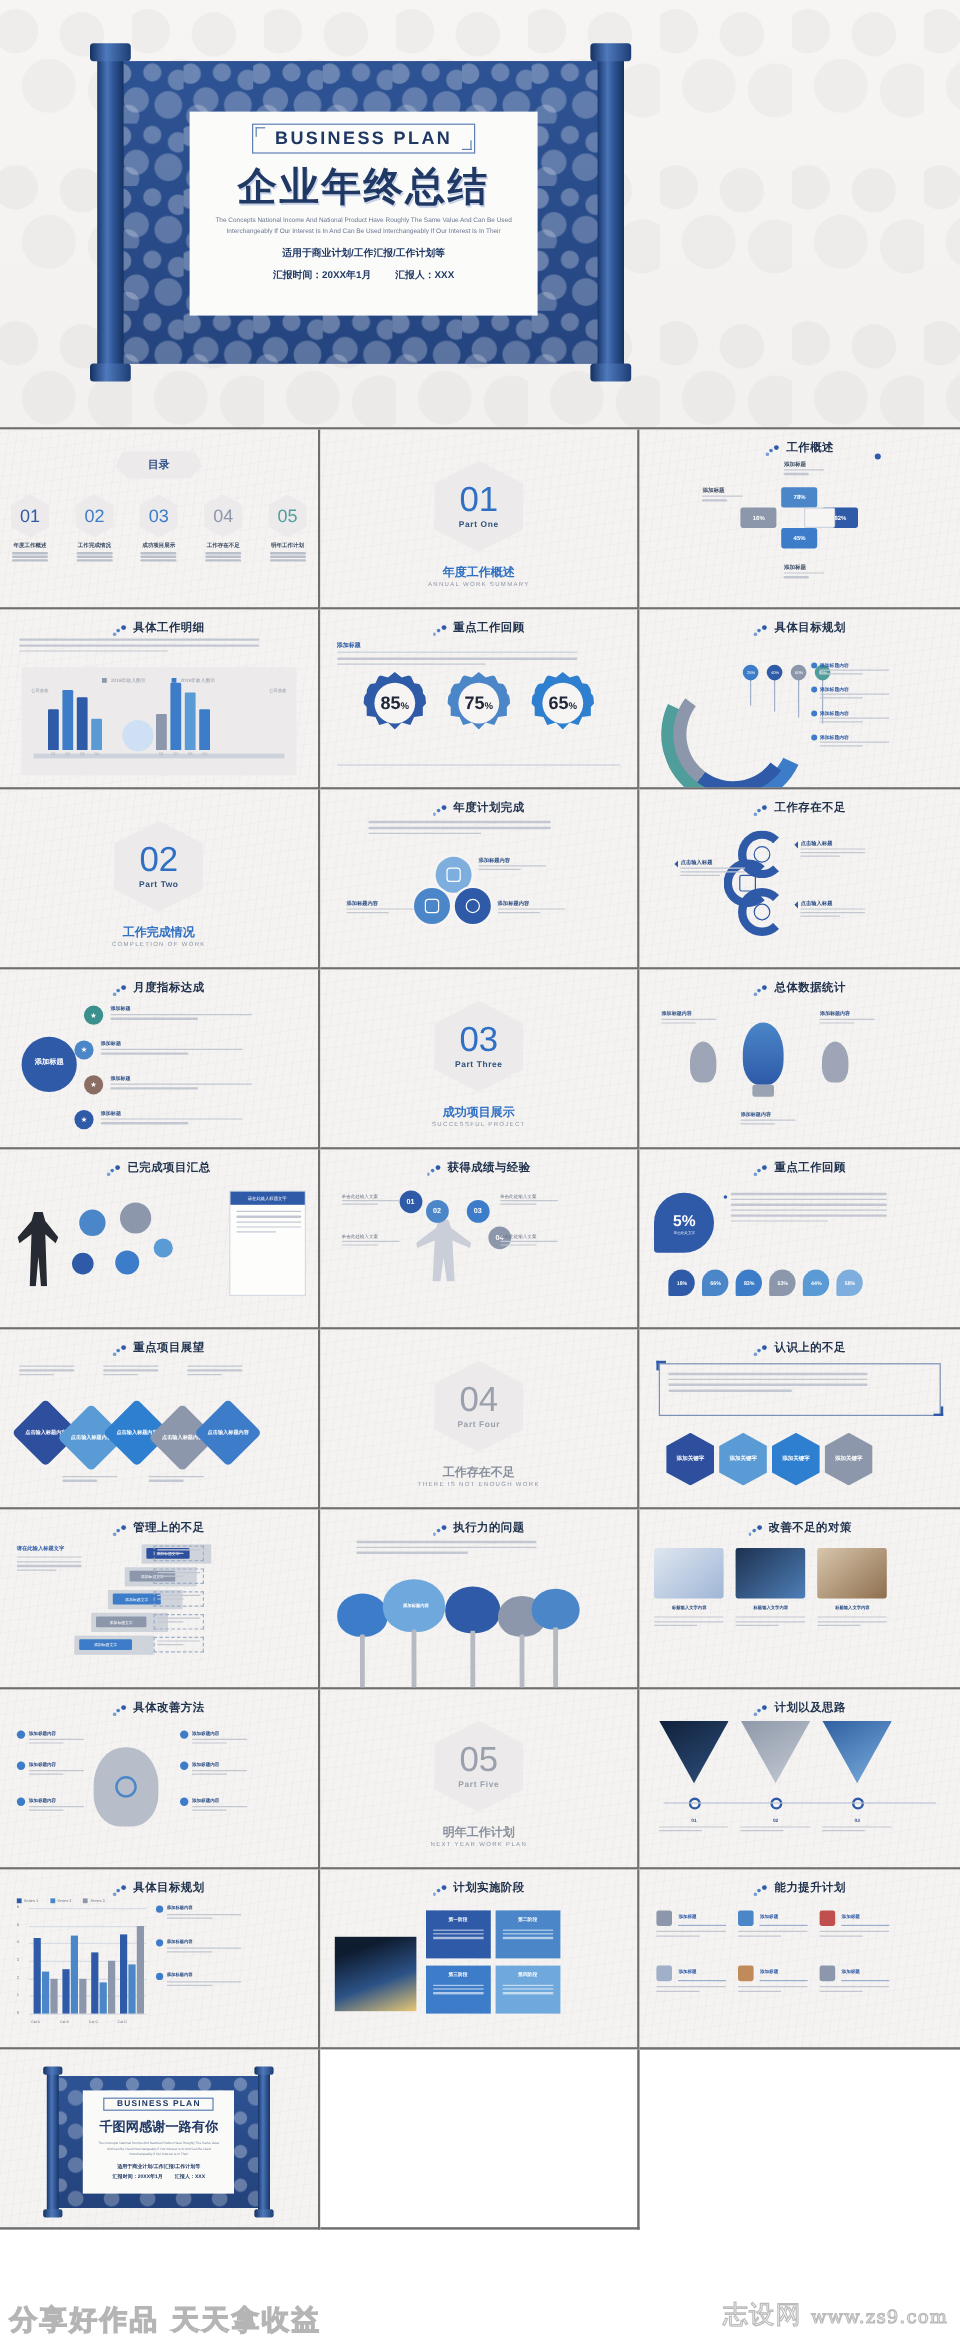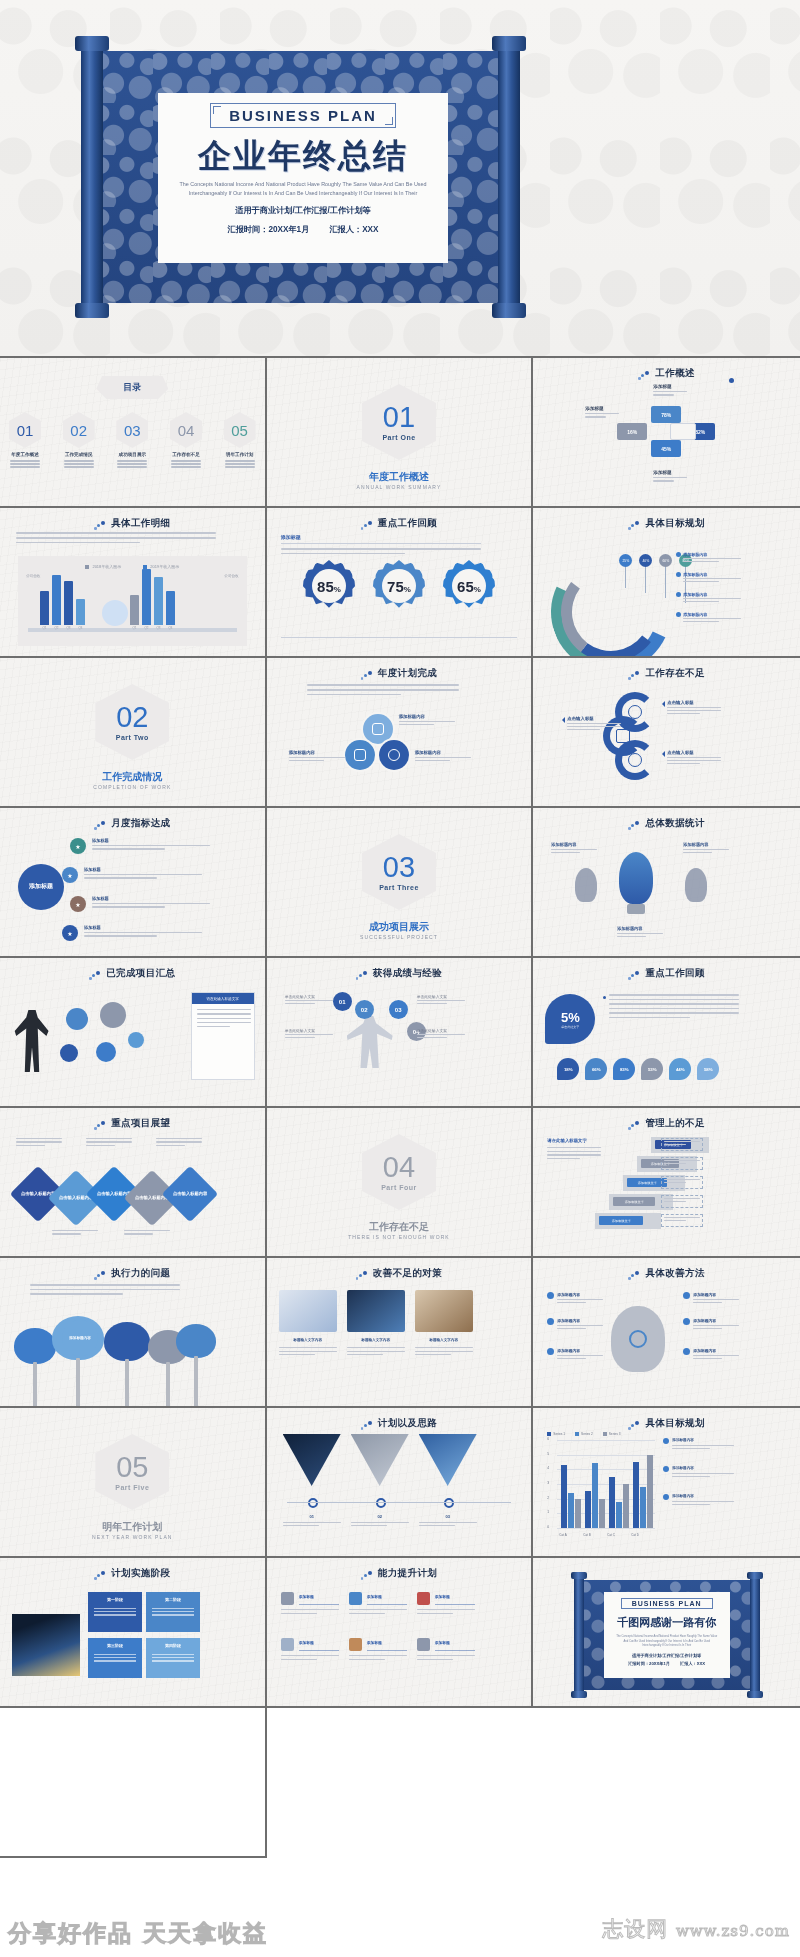--- a/index.html
+++ b/index.html
@@ -791,20 +791,43 @@
           <div class="ln" style="height:1.3px;width:29px;background:#c2c7d2"></div>
         </div>
       </div>
       <div class="cell sec-gray">
         <div class="sec-hex">
           <div class="sec-num">04</div>
           <div class="sec-part">Part Four</div>
         </div>
         <div class="sec-cn">工作存在不足</div>
         <div class="sec-en">THERE IS NOT ENOUGH WORK</div>
+      </div>
+      <div class="cell">
+        <div class="s-title">
+          <div class="dot-ico">
+            <i></i>
+            <i></i>
+            <i></i>
+          </div>
+          <span>认识上的不足</span>
+        </div>
+        <div style="position:absolute;left:16px;top:28px;right:16px;height:44px;border:1px solid #7b90b8"></div>
+        <div style="position:absolute;left:14px;top:26px;width:8px;height:8px;border-left:2.5px solid #2e5aa8;border-top:2.5px solid #2e5aa8"></div>
+        <div style="position:absolute;right:14px;top:64px;width:8px;height:8px;border-right:2.5px solid #2e5aa8;border-bottom:2.5px solid #2e5aa8"></div>
+        <div class="para" style="left:24px;top:36px;width:166px;gap:3.2px">
+          <div class="ln" style="height:1.5px;width:166px;background:#c2c7d2"></div>
+          <div class="ln" style="height:1.5px;width:166px;background:#c2c7d2"></div>
+          <div class="ln" style="height:1.5px;width:166px;background:#c2c7d2"></div>
+          <div class="ln" style="height:1.5px;width:103px;background:#c2c7d2"></div>
+        </div>
+        <div class="hex" style="position:absolute;left:22px;top:86px;background:#2e4f9e">添加关键字</div>
+        <div class="hex" style="position:absolute;left:66px;top:86px;background:#5b9bd5">添加关键字</div>
+        <div class="hex" style="position:absolute;left:110px;top:86px;background:#2f7fd0">添加关键字</div>
+        <div class="hex" style="position:absolute;left:154px;top:86px;background:#8d97ab">添加关键字</div>
       </div>
       <div class="cell">
         <div class="s-title">
           <div class="dot-ico">
             <i></i>
             <i></i>
             <i></i>
           </div>
           <span>管理上的不足</span>
         </div>

